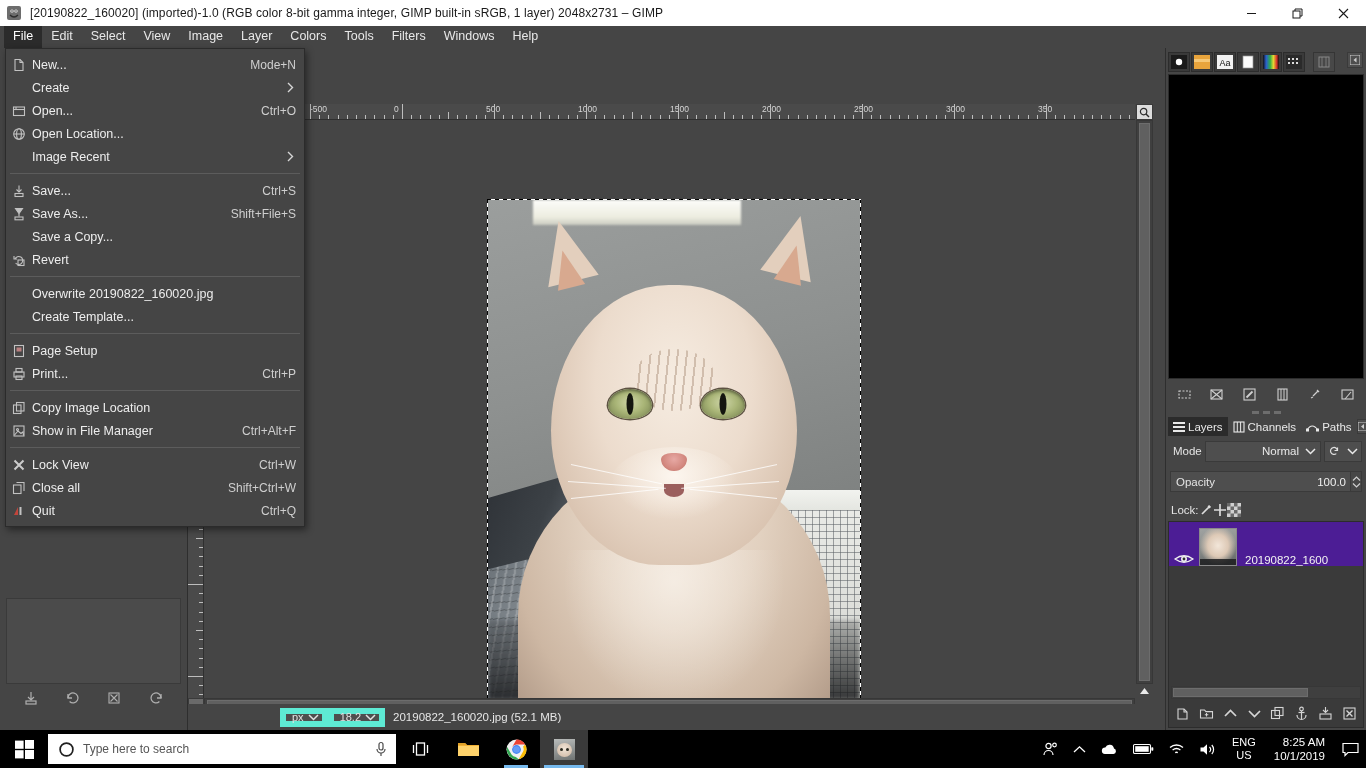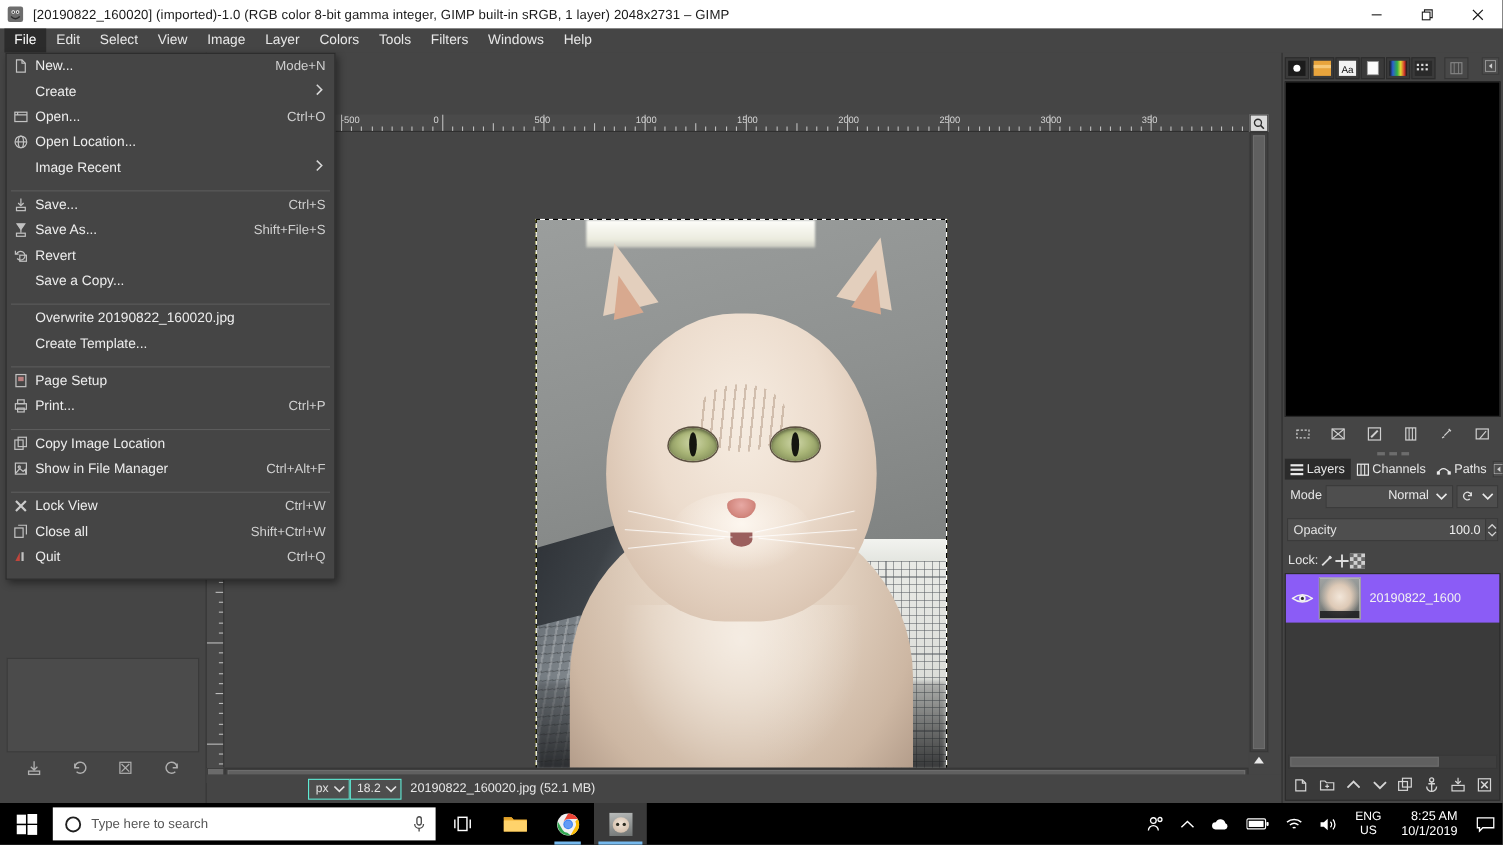--- a/index.html
+++ b/index.html
@@ -260,21 +260,21 @@
     background: #6a6a6a; border: 1px solid #3a3a3a;
   }
 
   
   #statusbar {
     position: absolute; left: 0; right: 0; bottom: 0; height: 26px;
     background: #454545; display: flex; align-items: center;
     padding-left: 92px; gap: 0px;
   }
   .sb-combo {
-    height: 19px; background: #4e4e4e; border: 1px solid #5eead4;
+    height: 19px; background: #4e4e4e; border: 6px solid #5eead4;
     display: flex; align-items: center; padding: 0 3px 0 6px;
     color: #e2e2e2; font-size: 11px; gap: 4px;
   }
   .sb-zoom { min-width: 42px; justify-content: space-between; }
   #sb-text {
     margin-left: 8px; font-size: 11.5px; color: #e6e6e6; white-space: nowrap;
   }
 
   
   #right-dock {
@@ -364,21 +364,21 @@
   #lock-row .lock-label { font-size: 11.5px; color: #e4e4e4; }
   #lock-row .lk { width: 14px; height: 14px; color: #dcdcdc;
     display: flex; align-items: center; justify-content: center; }
 
   #layer-list {
     position: absolute; left: 2px; top: 473px; right: 2px; height: 207px;
     background: #3a3a3a; border: 1px solid #2c2c2c;
   }
   #layer-row {
     position: absolute; left: 0; top: 0; right: 0; height: 44px;
-    background: #8b5cf6; display: flex; align-items: center;
+    background: #4c1d95; display: flex; align-items: flex-end;
   }
   #layer-row .eye-cell { width: 30px; display: flex; justify-content: center; }
   #layer-row .thumb-cell {
     width: 38px; height: 38px; background: #f2f2f2; border: 1px solid #8a8a8a;
     overflow: hidden; position: relative; flex: 0 0 38px;
   }
   #layer-row .thumb-cell .mini { position: absolute; inset: 0; }
   #layer-row .lname {
     margin-left: 8px; font-size: 11.5px; color: #f2f2f2;
     white-space: nowrap; overflow: hidden;
@@ -448,21 +448,21 @@
   }
 
   
   #file-menu {
     position: absolute; left: 5px; top: 48px; width: 300px;
     background: #454545; border: 1px solid #2b2b2b; z-index: 50;
     padding: 4px 0 4px 0;
     box-shadow: 2px 3px 7px rgba(0,0,0,.45);
   }
   #file-menu .row {
-    height: 23px; display: flex; align-items: flex-start;
+    height: 23px; display: flex; align-items: center;
     padding: 0 8px 0 0; color: #ededed; font-size: 12.5px;
   }
   #file-menu .ico {
     width: 26px; flex: 0 0 26px; display: flex; align-items: center;
     justify-content: center; opacity: .85;
   }
   #file-menu .lbl { flex: 1; white-space: nowrap; }
   #file-menu .accel { color: #cfcfcf; font-size: 12px; white-space: nowrap; }
   #file-menu .arrow { color: #d6d6d6; font-size: 11px; padding-right: 2px; }
   #file-menu .sep { height: 1px; background: #5c5c5c; margin: 5px 4px; }
@@ -1184,34 +1184,34 @@
           <path d="M3.5 1.5 h7 l-3.5 5 z" fill="#d8d8d8"></path>
           <path d="M7 6.5 v3"></path>
           <rect x="3" y="10" width="8" height="2.8"></rect>
         </svg>
     </span>
     <span class="lbl">Save As...</span>
     <span class="accel">Shift+File+S</span>
   </div>
 
   <div class="row">
+    <span class="ico"></span>
+    <span class="lbl">Save a Copy...</span>
+    <span class="accel"></span>
+  </div>
+
+  <div class="row">
     <span class="ico">
       <svg width="14" height="14" viewBox="0 0 14 14" fill="none" stroke="#d8d8d8" stroke-width="1.1">
           <path d="M3 6 a4 4 0 1 1 .6 4"></path>
           <path d="M2 3 v3 h3"></path>
           <rect x="6" y="7" width="6" height="5.5"></rect>
         </svg>
     </span>
     <span class="lbl">Revert</span>
-    <span class="accel"></span>
-  </div>
-
-  <div class="row">
-    <span class="ico"></span>
-    <span class="lbl">Save a Copy...</span>
     <span class="accel"></span>
   </div>
 
   <div class="sep"></div>
 
   <div class="row">
     <span class="ico"></span>
     <span class="lbl">Overwrite 20190822_160020.jpg</span>
     <span class="accel"></span>
   </div>

